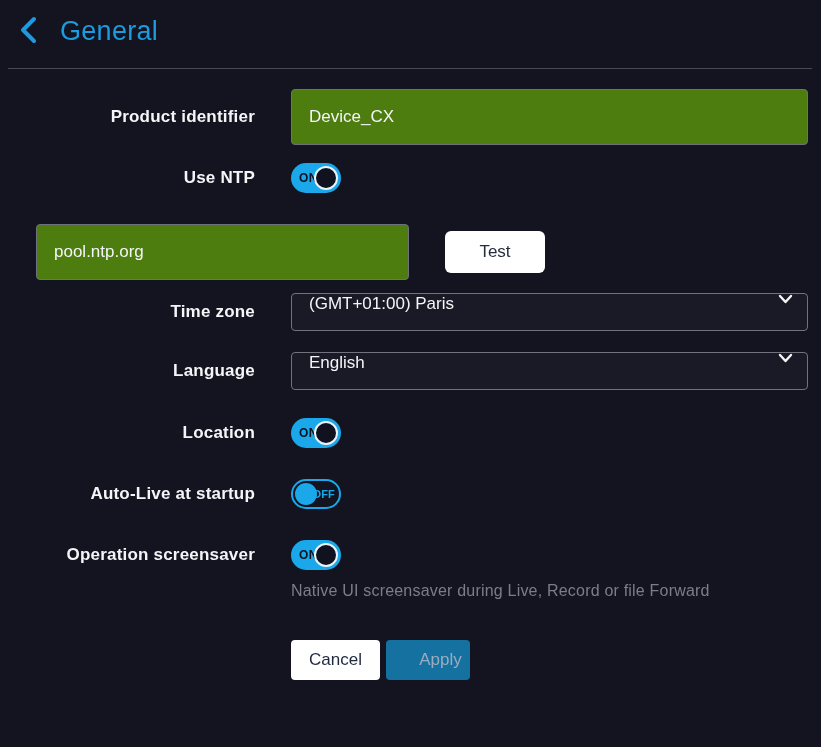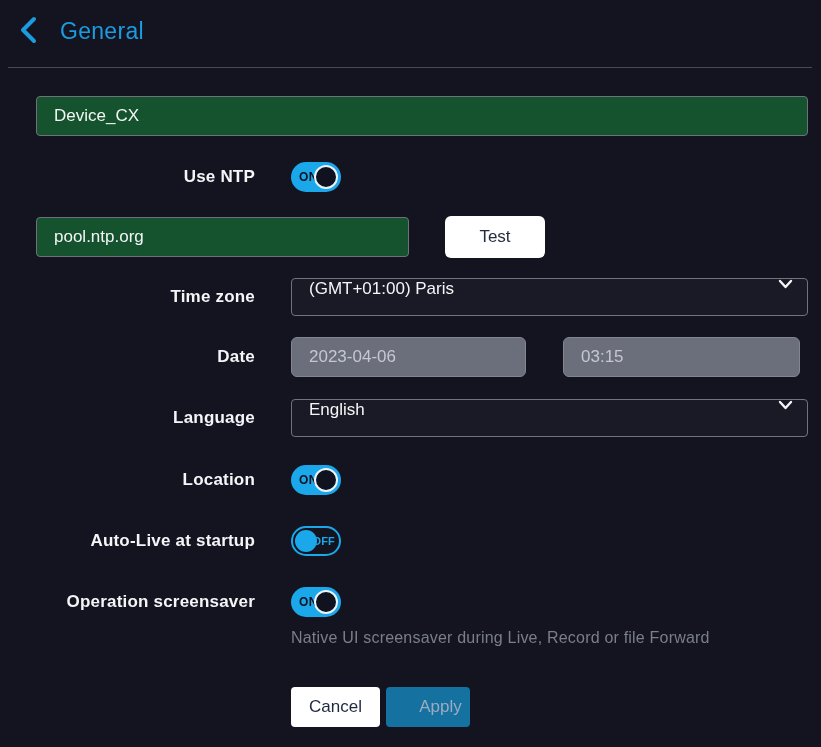--- a/index.html
+++ b/index.html
@@ -8,45 +8,45 @@
     background:#131420;
     font-family:"Liberation Sans", sans-serif;
     overflow:hidden;
     -webkit-font-smoothing:antialiased;
   }
   .page{width:821px;height:747px;}
 
   
   .header{display:flex;align-items:center;padding:16px 0 0 16px;}
   .back-btn{width:26px;height:30px;display:flex;align-items:center;justify-content:center;cursor:pointer;background:none;border:none;padding:0;}
-  .page-title{margin-left:18px;font-size:23px;color:#1C9BE1;letter-spacing:.3px;}
+  .page-title{margin-left:18px;font-size:27px;color:#1C9BE1;letter-spacing:.3px;}
   .divider{height:1px;background:#474954;margin:21px 9px 0 8px;}
 
   
   .form{padding-top:28px;}
   .row{display:flex;align-items:center;padding-right:13px;}
   .row-label{width:255px;min-width:255px;text-align:right;color:#F4F5F7;font-weight:700;font-size:17px;letter-spacing:.2px;}
   .row-control{margin-left:36px;flex:1;display:flex;align-items:center;}
 
   .row-product{height:40px;margin-bottom:26px;}
-  .row-ntp-toggle{height:30px;margin-bottom:24px;}
+  .row-ntp-toggle{height:30px;margin-bottom:38px;}
   .row-ntp-server{height:42px;margin-bottom:20px;}
   .row-timezone{height:38px;margin-bottom:21px;}
   .row-date{height:40px;margin-bottom:22px;}
   .row-language{height:38px;margin-bottom:28px;}
   .row-location{height:30px;margin-bottom:31px;}
   .row-autolive{height:30px;margin-bottom:31px;}
   .row-screensaver{height:30px;margin-bottom:12px;}
   .row-helper{margin-bottom:40px;}
   .row-buttons{height:40px;}
 
   
   .text-input{
-    flex:1;height:40px;box-sizing:border-box;
-    background:#14532d;border:1px solid #6E717B;border-radius:4px;
+    flex:1;height:56px;box-sizing:border-box;
+    background:#4d7c0f;border:1px solid #6E717B;border-radius:4px;
     color:#F4F5F7;font-size:17px;padding:0 17px;outline:none;
     font-family:"Liberation Sans", sans-serif;
   }
   .text-input.ntp{flex:none;width:373px;}
 
   .btn{border:none;border-radius:4px;font-size:17px;cursor:pointer;font-family:"Liberation Sans", sans-serif;}
   .btn-test{width:100px;height:42px;margin-left:36px;background:#FFFFFF;color:#252E3F;border-radius:6px;text-align:center;}
   .btn-cancel{width:89px;height:40px;background:#FFFFFF;color:#1E2940;}
   .btn-apply{width:84px;height:40px;margin-left:6px;background:#15719F;color:#9BACC0;padding-left:31px;}
 
@@ -104,20 +104,21 @@
       </span>
     </button>
     <div class="page-title">General</div>
   </div>
 
   <div class="divider"></div>
 
   <div class="form">
 
     <div class="row row-product">
+      <div class="row-label">Product identifier</div>
       <div class="row-control">
         <input class="text-input" type="text" value="Device_CX" style="">
       </div>
     </div>
 
     <div class="row row-ntp-toggle">
       <div class="row-label">Use NTP</div>
       <div class="row-control">
         <div class="toggle on">
           <span class="toggle-label">ON</span>
@@ -140,27 +141,20 @@
           <span>(GMT+01:00) Paris</span>
           <span class="chev">
             <svg width="15" height="10" viewBox="0 0 15 10">
               <polyline points="2,2 7.5,8 13,2" fill="none" stroke="#F4F5F7" stroke-width="2.4" stroke-linecap="round" stroke-linejoin="round"></polyline>
             </svg>
           </span>
         </div>
       </div>
     </div>
 
-    <div class="row row-date">
-      <div class="row-label">Date</div>
-      <div class="row-control">
-        <input class="date-input date" type="text" disabled="" value="2023-04-06" style="">
-        <input class="date-input time" type="text" disabled="" value="03:15" style="">
-      </div>
-    </div>
 
     <div class="row row-language">
       <div class="row-label">Language</div>
       <div class="row-control">
         <div class="select">
           <span>English</span>
           <span class="chev">
             <svg width="15" height="10" viewBox="0 0 15 10">
               <polyline points="2,2 7.5,8 13,2" fill="none" stroke="#F4F5F7" stroke-width="2.4" stroke-linecap="round" stroke-linejoin="round"></polyline>
             </svg>

